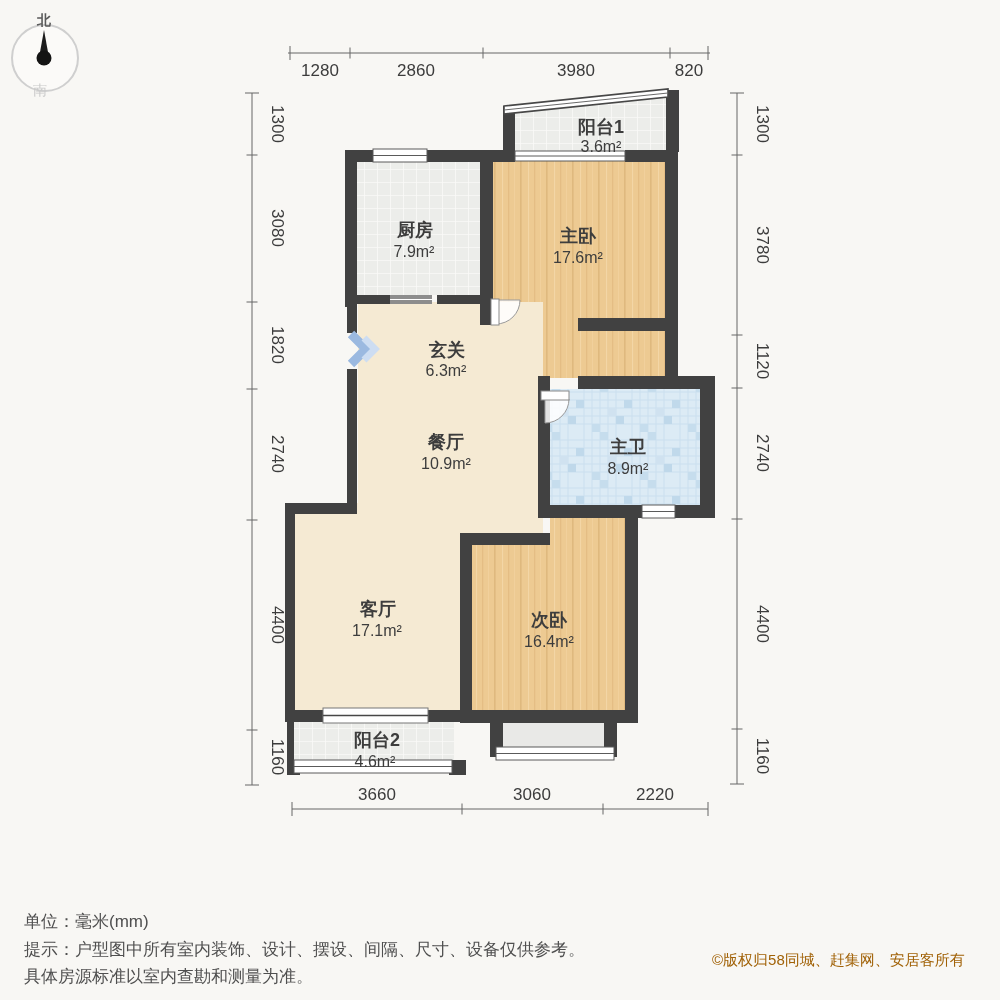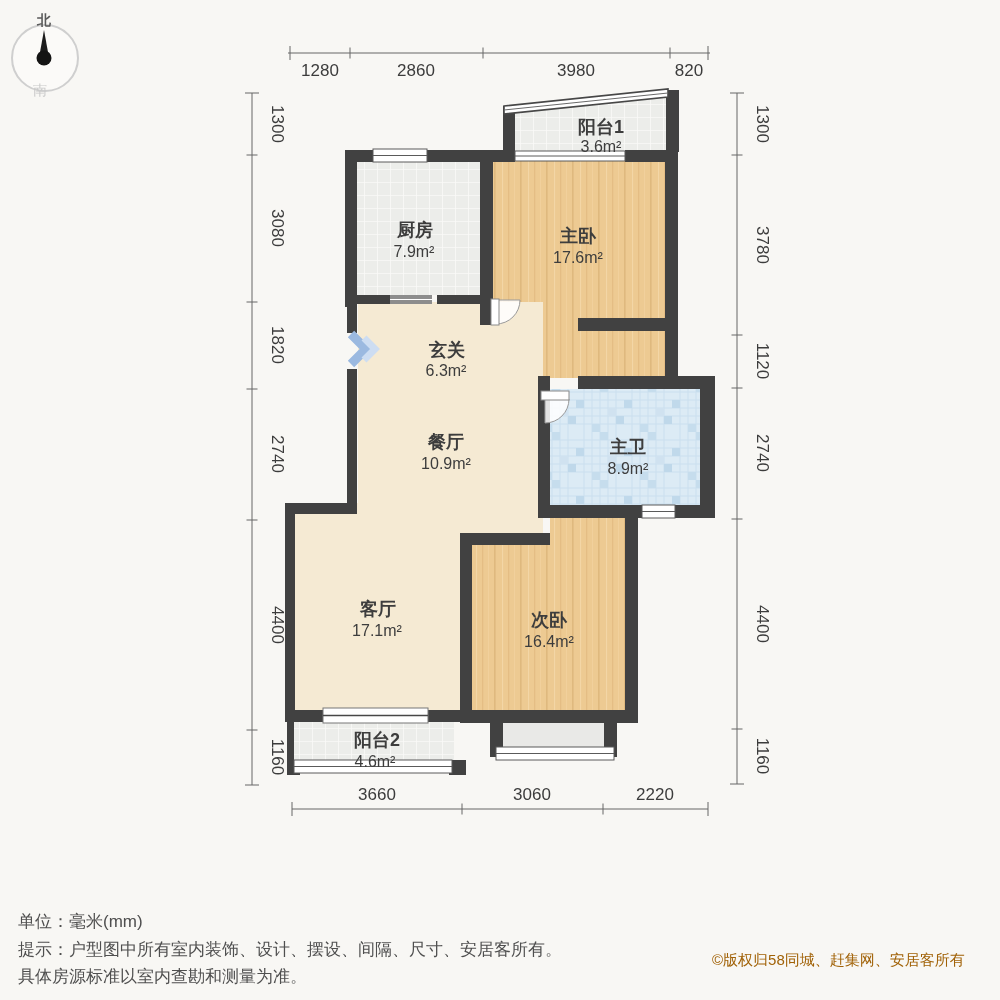--- a/index.html
+++ b/index.html
@@ -1,19 +1,19 @@
 <!DOCTYPE html>
 <html><head>
 <meta charset="utf-8">
 <style>
   html,body{margin:0;padding:0;background:#f8f7f4;}
   .stage{position:relative;width:1000px;height:1000px;background:#f8f7f4;overflow:hidden;
          font-family:"Liberation Sans","DejaVu Sans",sans-serif;}
   .stage svg{position:absolute;left:0;top:0;}
-  .footer-note{position:absolute;left:18px;color:#4f4f4f;font-size:17px;line-height:27px;white-space:nowrap;}
+  .footer-note{position:absolute;left:24px;color:#4f4f4f;font-size:17px;line-height:27px;white-space:nowrap;}
   .unit-line{top:908px;}
   .tip-line{top:936px;}
   .tip-line2{top:963px;}
   .copyright{position:absolute;top:951px;left:712px;color:#a16207;font-size:15px;white-space:nowrap;}
   text{font-family:"Liberation Sans","DejaVu Sans",sans-serif;}
   .room-name{font-size:18px;font-weight:bold;fill:#3d3d3d;}
   .room-area{font-size:16px;fill:#3d3d3d;}
   .dim-label{font-size:17px;fill:#3c3c3c;}
   .compass-n{font-size:14px;font-weight:bold;fill:#5a5a5a;}
   .compass-s{font-size:14px;fill:#c9c9c9;}
@@ -221,16 +221,16 @@
     <text x="757" y="624" text-anchor="middle" transform="rotate(90 757 624)" class="dim-label">4400</text>
     <text x="757" y="756" text-anchor="middle" transform="rotate(90 757 756)" class="dim-label">1160</text>
 
     <text x="377" y="800" text-anchor="middle" class="dim-label">3660</text>
     <text x="532" y="800" text-anchor="middle" class="dim-label">3060</text>
     <text x="655" y="800" text-anchor="middle" class="dim-label">2220</text>
   </g>
 </svg>
 
 <div class="footer-note unit-line">单位：毫米(mm)</div>
-<div class="footer-note tip-line">提示：户型图中所有室内装饰、设计、摆设、间隔、尺寸、安居客所有。</div>
+<div class="footer-note tip-line">提示：户型图中所有室内装饰、设计、摆设、间隔、尺寸、设备仅供参考。</div>
 <div class="footer-note tip-line2">具体房源标准以室内查勘和测量为准。</div>
 <div class="copyright">©版权归58同城、赶集网、安居客所有</div>
 </div>
 
 </body></html>

